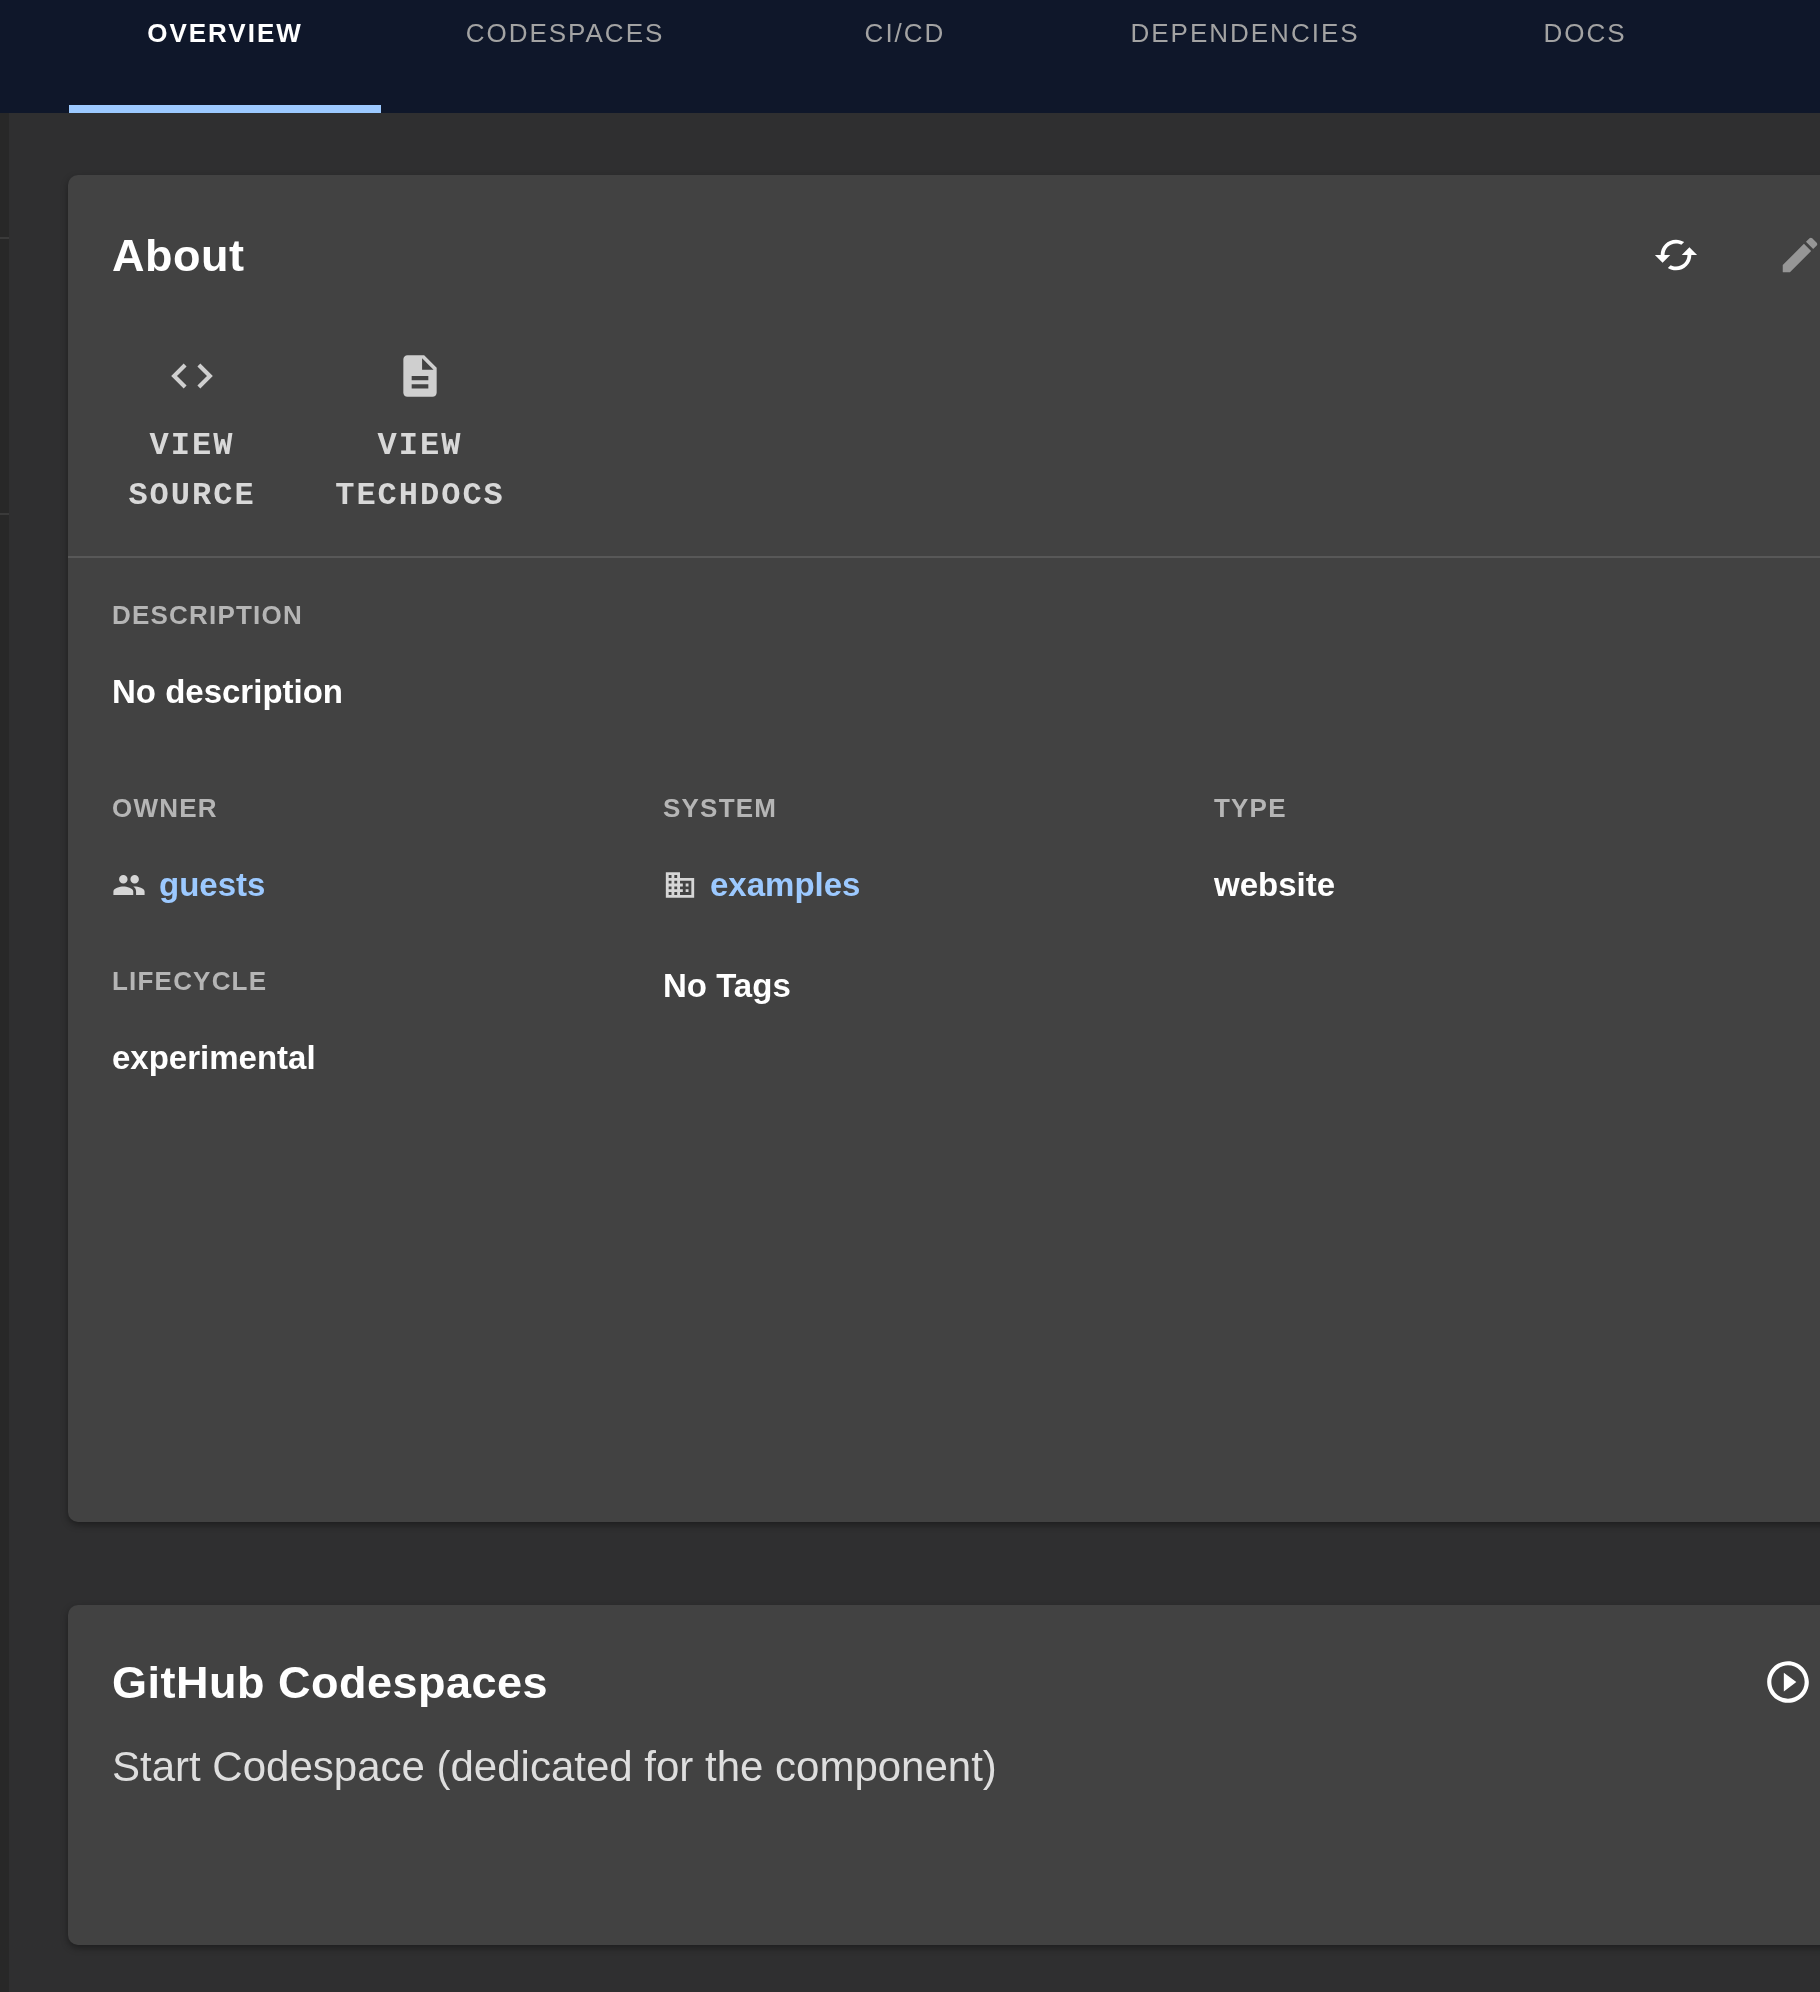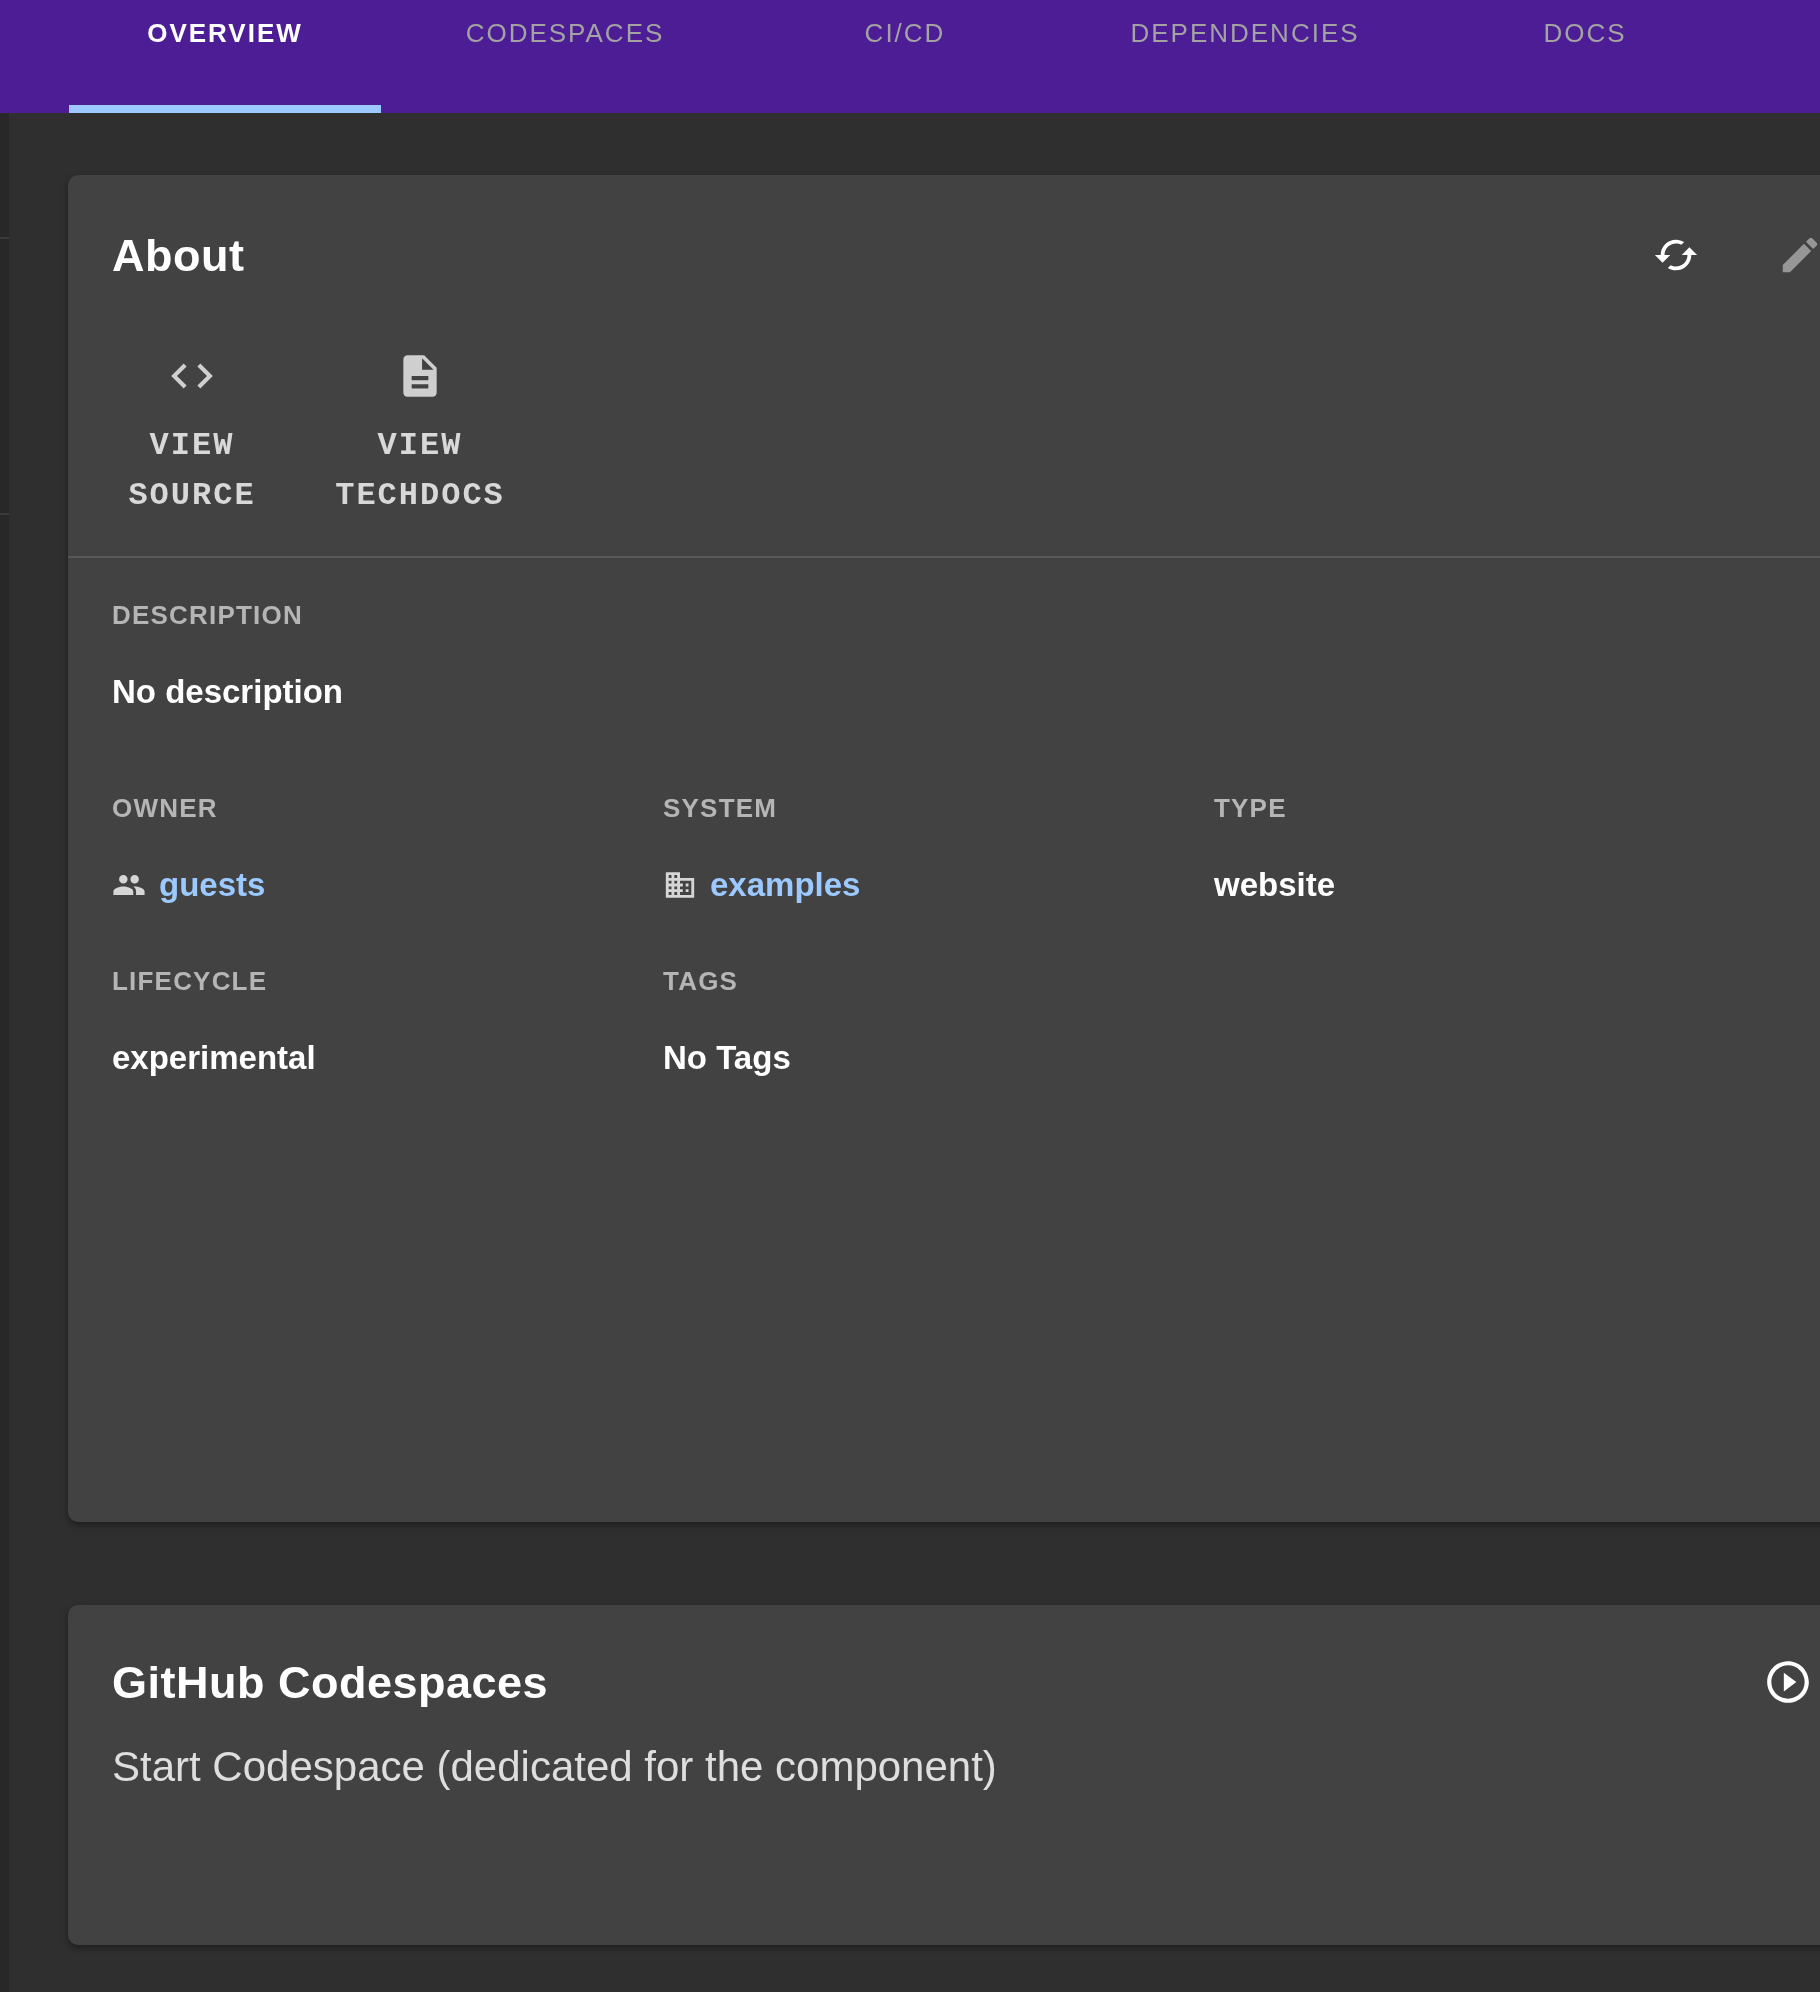--- a/index.html
+++ b/index.html
@@ -8,21 +8,21 @@
     background: #2f2f30;
     font-family: "Liberation Sans", sans-serif;
     overflow: hidden;
     position: relative;
   }
 
   
   .tabbar {
     position: absolute; top: 0; left: 0;
     width: 1820px; height: 113px;
-    background: #4c1d95;
+    background: #0f172a;
     display: flex;
     padding-left: 55px;
   }
   .tab {
     width: 340px; height: 113px;
     position: relative;
     display: flex; justify-content: center;
     padding-top: 18px;
     font-size: 26px; font-weight: 500;
     letter-spacing: 2px;
@@ -239,21 +239,20 @@
       </div>
       <div class="field">
         <div class="field-label">TYPE</div>
         <div class="field-value">website</div>
       </div>
       <div class="field">
         <div class="field-label">LIFECYCLE</div>
         <div class="field-value">experimental</div>
       </div>
       <div class="field">
-        <div class="field-label">TAGS</div>
         <div class="field-value">No Tags</div>
       </div>
     </div>
   </section>
 
   <section class="card codespaces-card">
     <div class="card-header">
       <h2 class="card-title">GitHub Codespaces</h2>
       <button class="icon-btn play" title="">
         <span>

